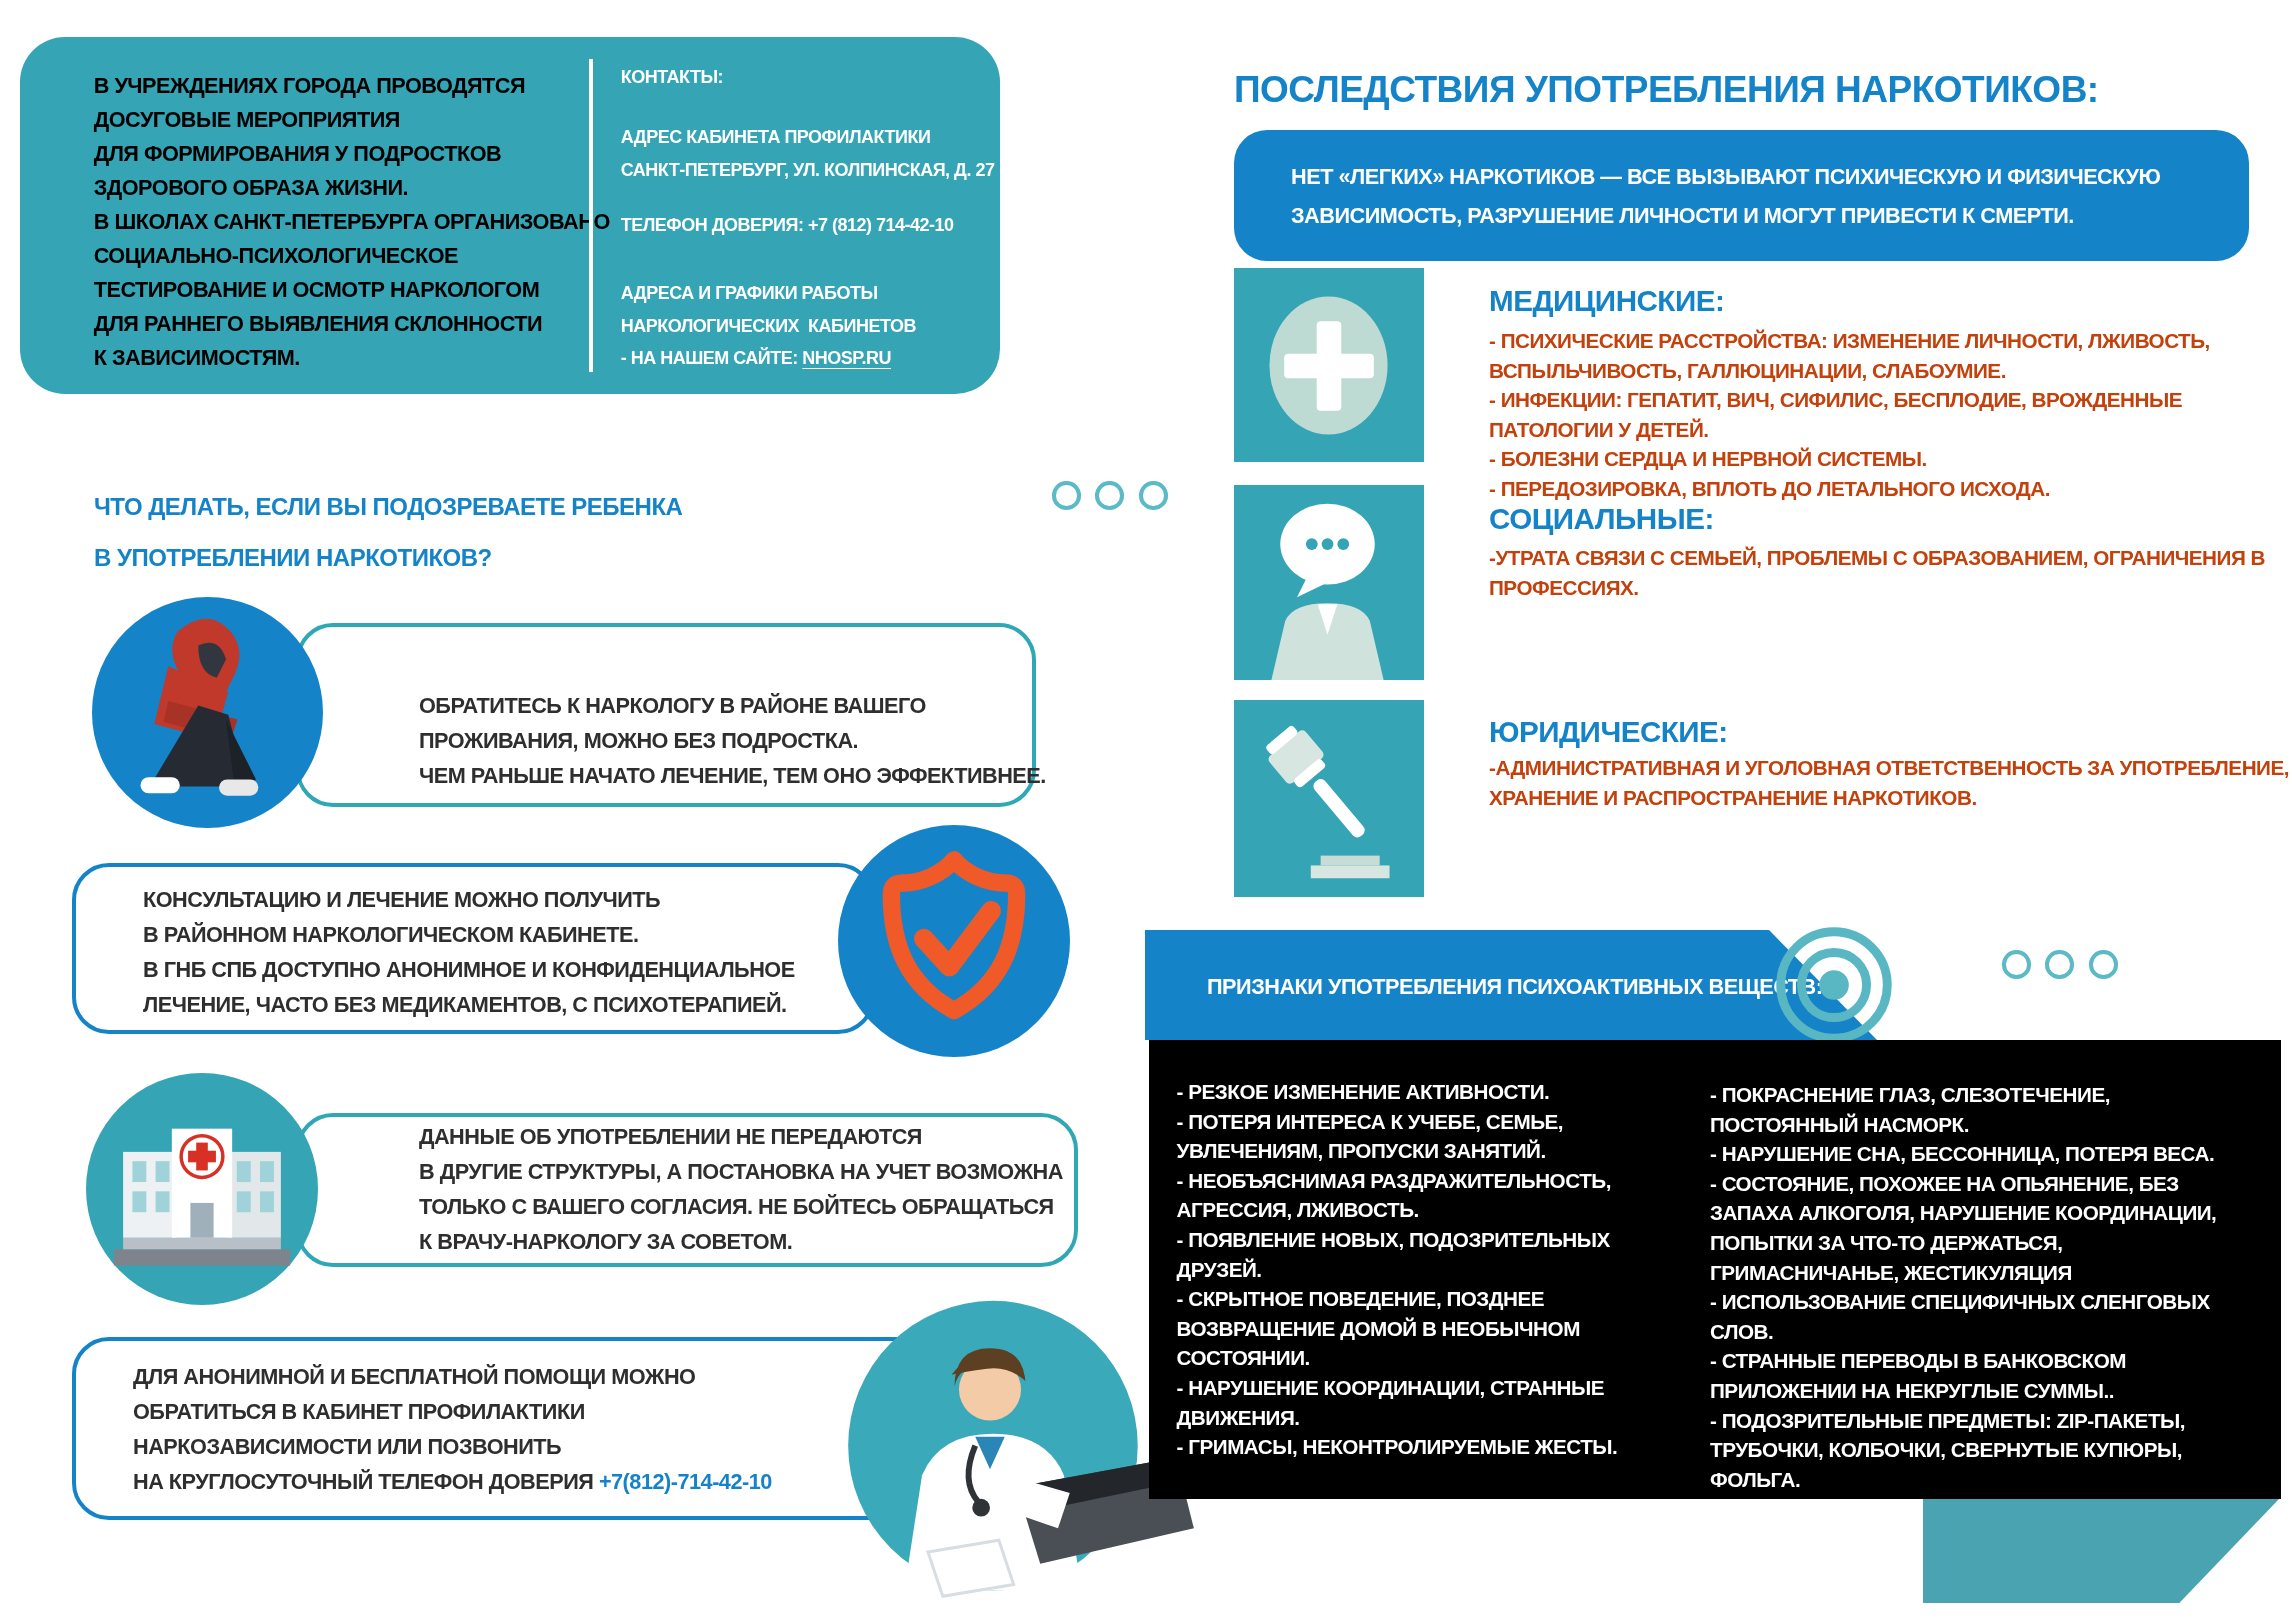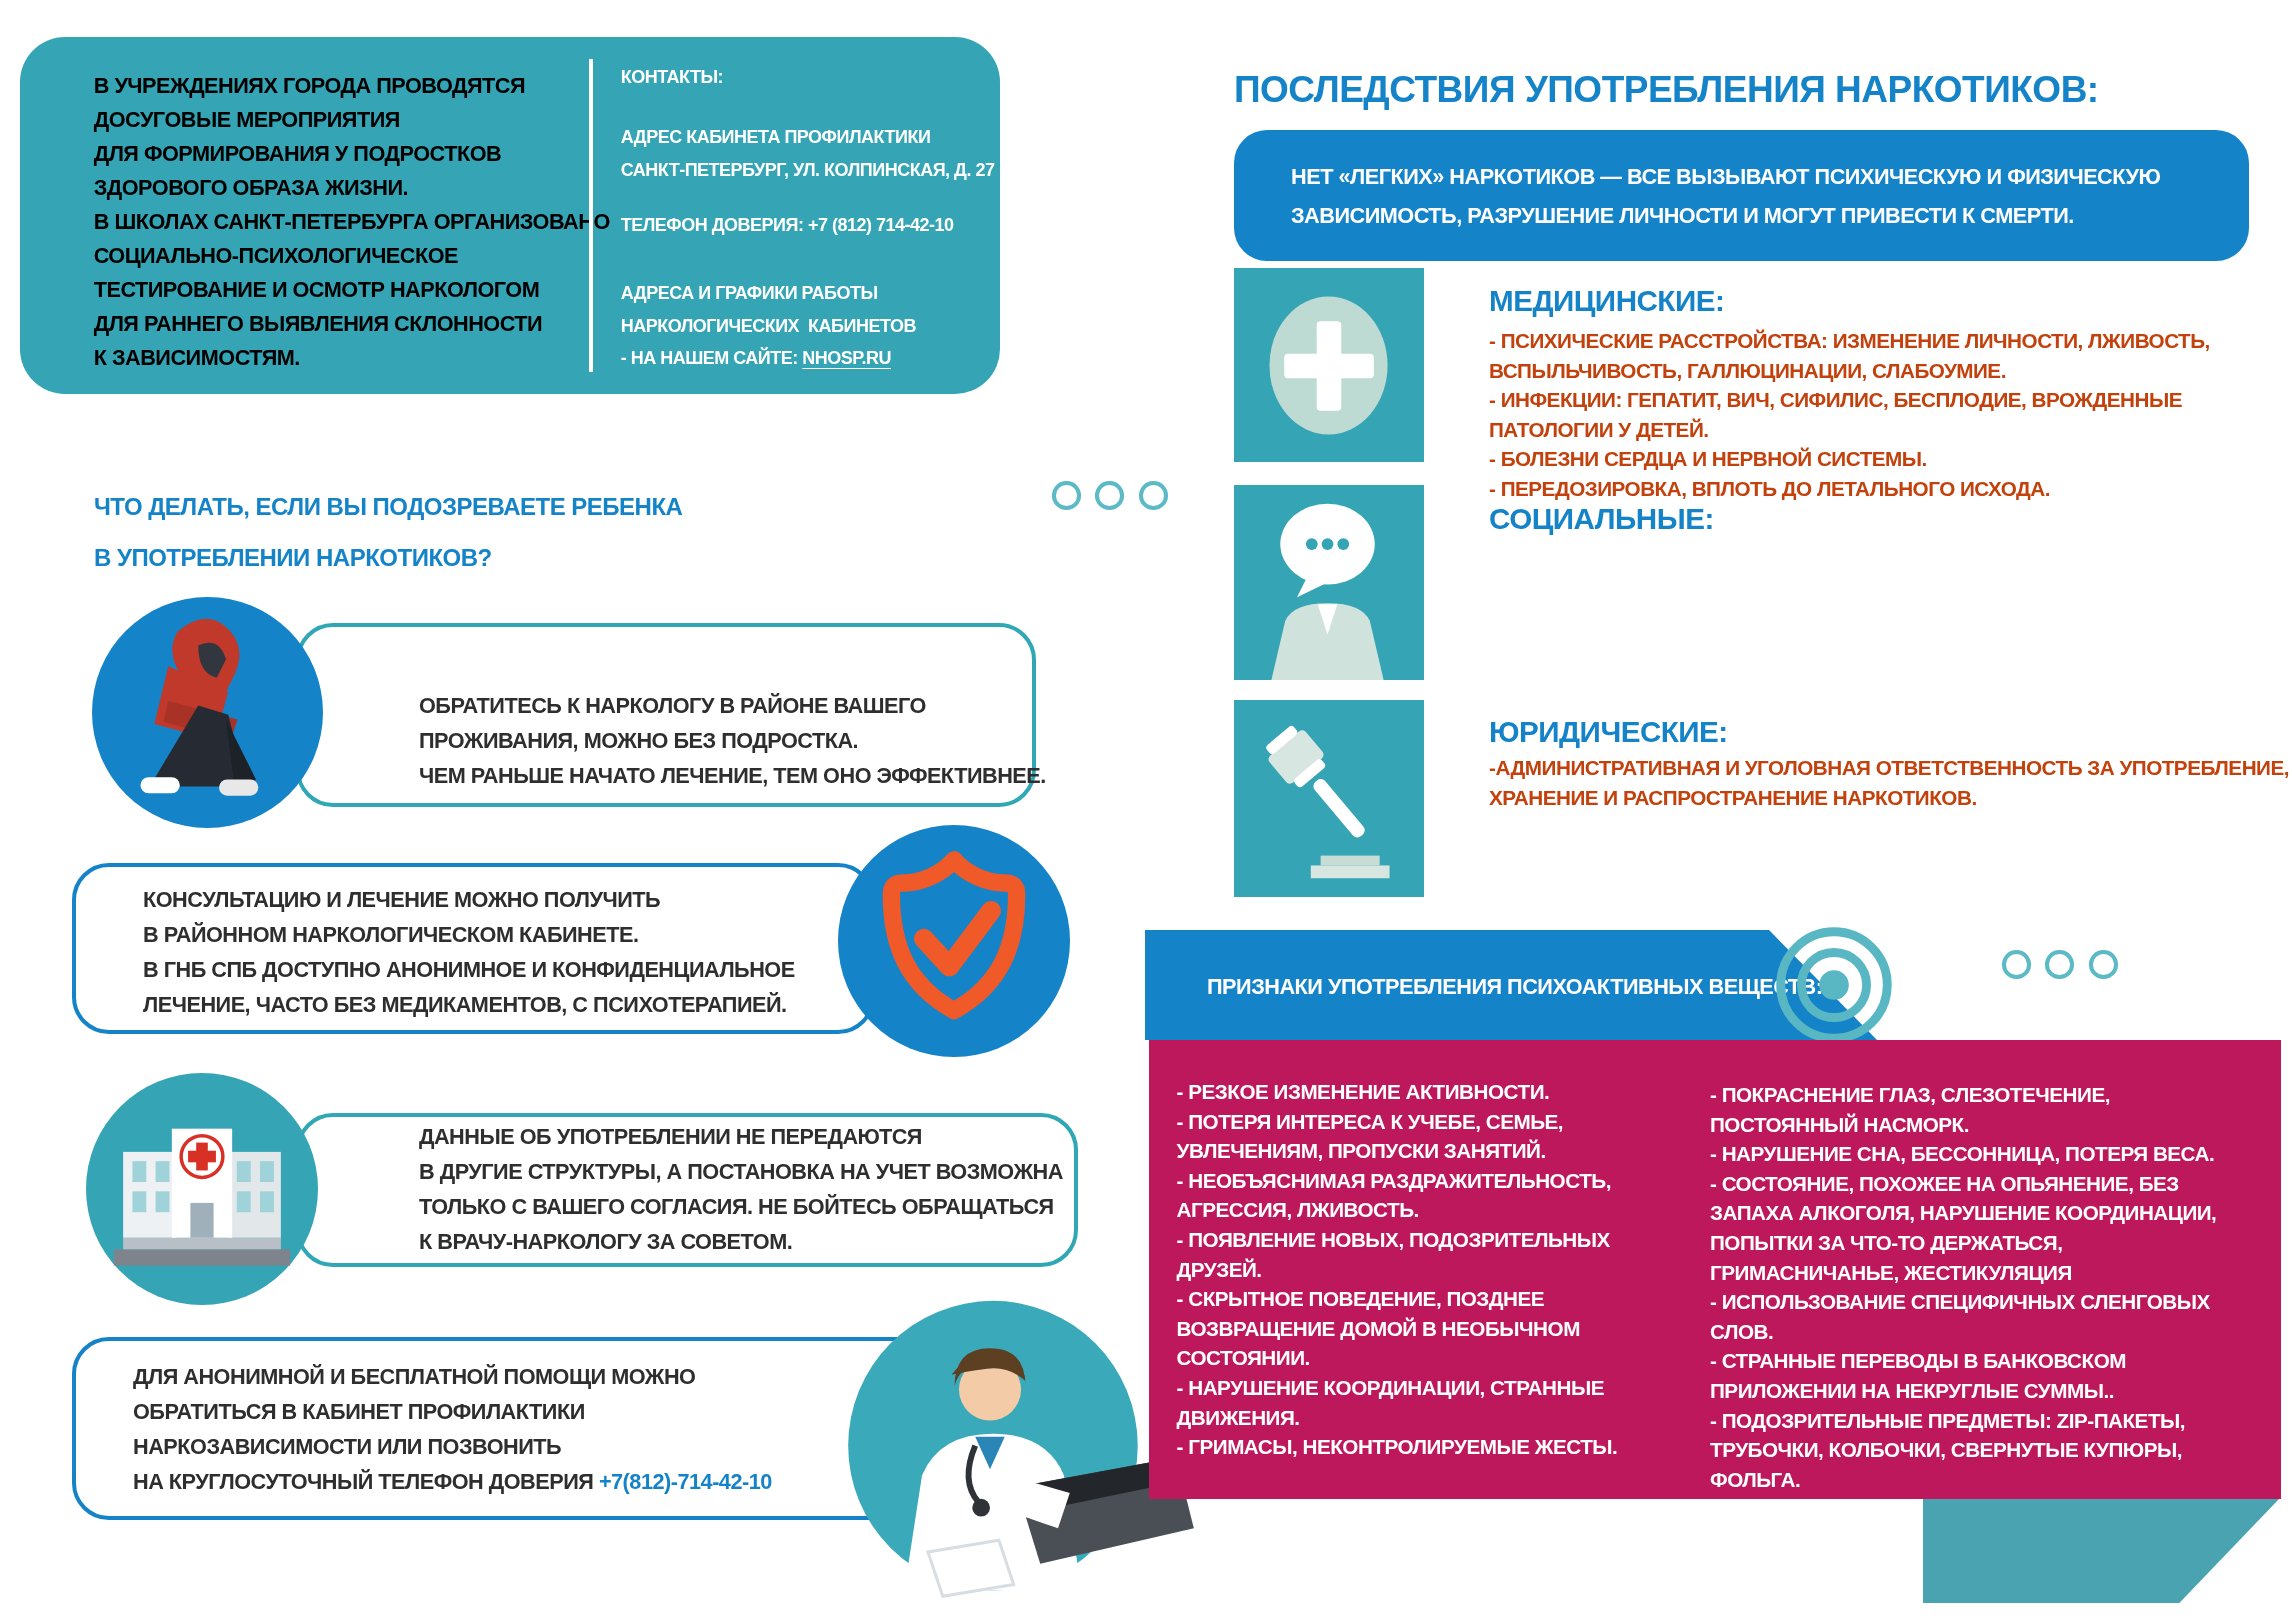--- a/index.html
+++ b/index.html
@@ -52,21 +52,21 @@
   .sh-leg{top:715px;}
   .sec-body{left:1489px;font-size:20.7px;line-height:29.6px;letter-spacing:-0.5px;color:#c2410c;}
   .sb-med{top:326px;}
   .sb-soc{top:543px;}
   .sb-leg{top:753px;}
   
   .signs-ribbon{left:1145px;top:930px;width:732px;height:110px;background:#1583c8;
                 clip-path:polygon(0 0,624px 0,100% 100%,0 100%);}
   .signs-title{left:62px;top:44px;font-size:21.7px;letter-spacing:-0.5px;color:#fff;}
   .rings{left:1760px;top:911px;}
-  .signs-card{left:1149px;top:1040px;width:1132px;height:459px;background:#be185d;}
+  .signs-card{left:1149px;top:1040px;width:1132px;height:459px;background:#000000;}
   .signs-col{font-size:20.7px;line-height:29.6px;letter-spacing:-0.5px;color:#fff;}
   .col1{left:27.6px;top:37px;}
   .col2{left:561px;top:40px;}
   .signs-tail{left:1923px;top:1499px;width:356px;height:104px;background:#4aa3b0;
               clip-path:polygon(0 0,100% 0,72% 100%,0 100%);}
 </style>
 </head>
 <body>
 
 <div class="canvas">
@@ -203,20 +203,22 @@
       <path d="M38 198 L52 138 Q60 120 95 120 Q130 120 138 138 L152 198 Z" fill="#cfe3dc"></path>
       <path d="M85 121 L95 152 L105 121 Z" fill="#ffffff"></path>
       <ellipse cx="95" cy="60" rx="48" ry="41" fill="#ffffff"></ellipse>
       <path d="M74 94 L64 114 L93 100 Z" fill="#ffffff"></path>
       <circle cx="79" cy="60" r="6" fill="#35a4b4"></circle>
       <circle cx="95" cy="60" r="6" fill="#35a4b4"></circle>
       <circle cx="111" cy="60" r="6" fill="#35a4b4"></circle>
     </svg>
   </div>
   <div class="abs sec-heading sh-soc">СОЦИАЛЬНЫЕ:</div>
+  <div class="abs sec-body sb-soc pre">-УТРАТА СВЯЗИ С СЕМЬЕЙ, ПРОБЛЕМЫ С ОБРАЗОВАНИЕМ, ОГРАНИЧЕНИЯ В
+ПРОФЕССИЯХ.</div>
 
   <div class="abs tile tile-leg">
     <svg width="190" height="197" viewBox="0 0 193 200">
       <g transform="rotate(-40 90 90)">
         <rect x="83" y="80" width="14" height="72" rx="6" fill="#ffffff"></rect>
         <rect x="66" y="30" width="48" height="36" rx="5" fill="#d7e6e0"></rect>
         <rect x="72" y="20" width="36" height="11" rx="4" fill="#ffffff"></rect>
         <rect x="72" y="64" width="36" height="11" rx="4" fill="#ffffff"></rect>
       </g>
       <rect x="88" y="158" width="60" height="10" fill="#c6dcd4"></rect>

